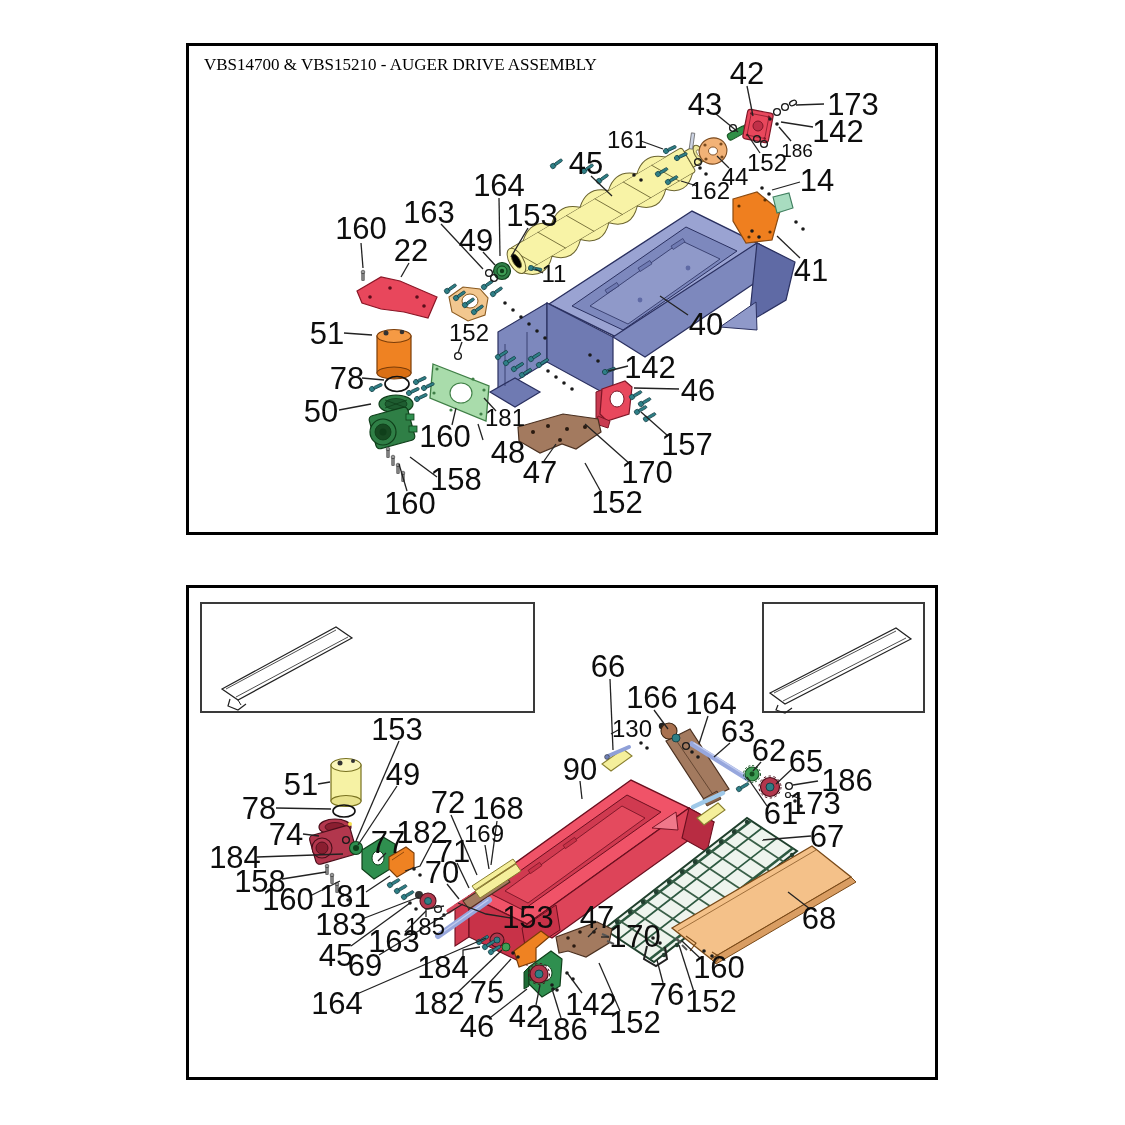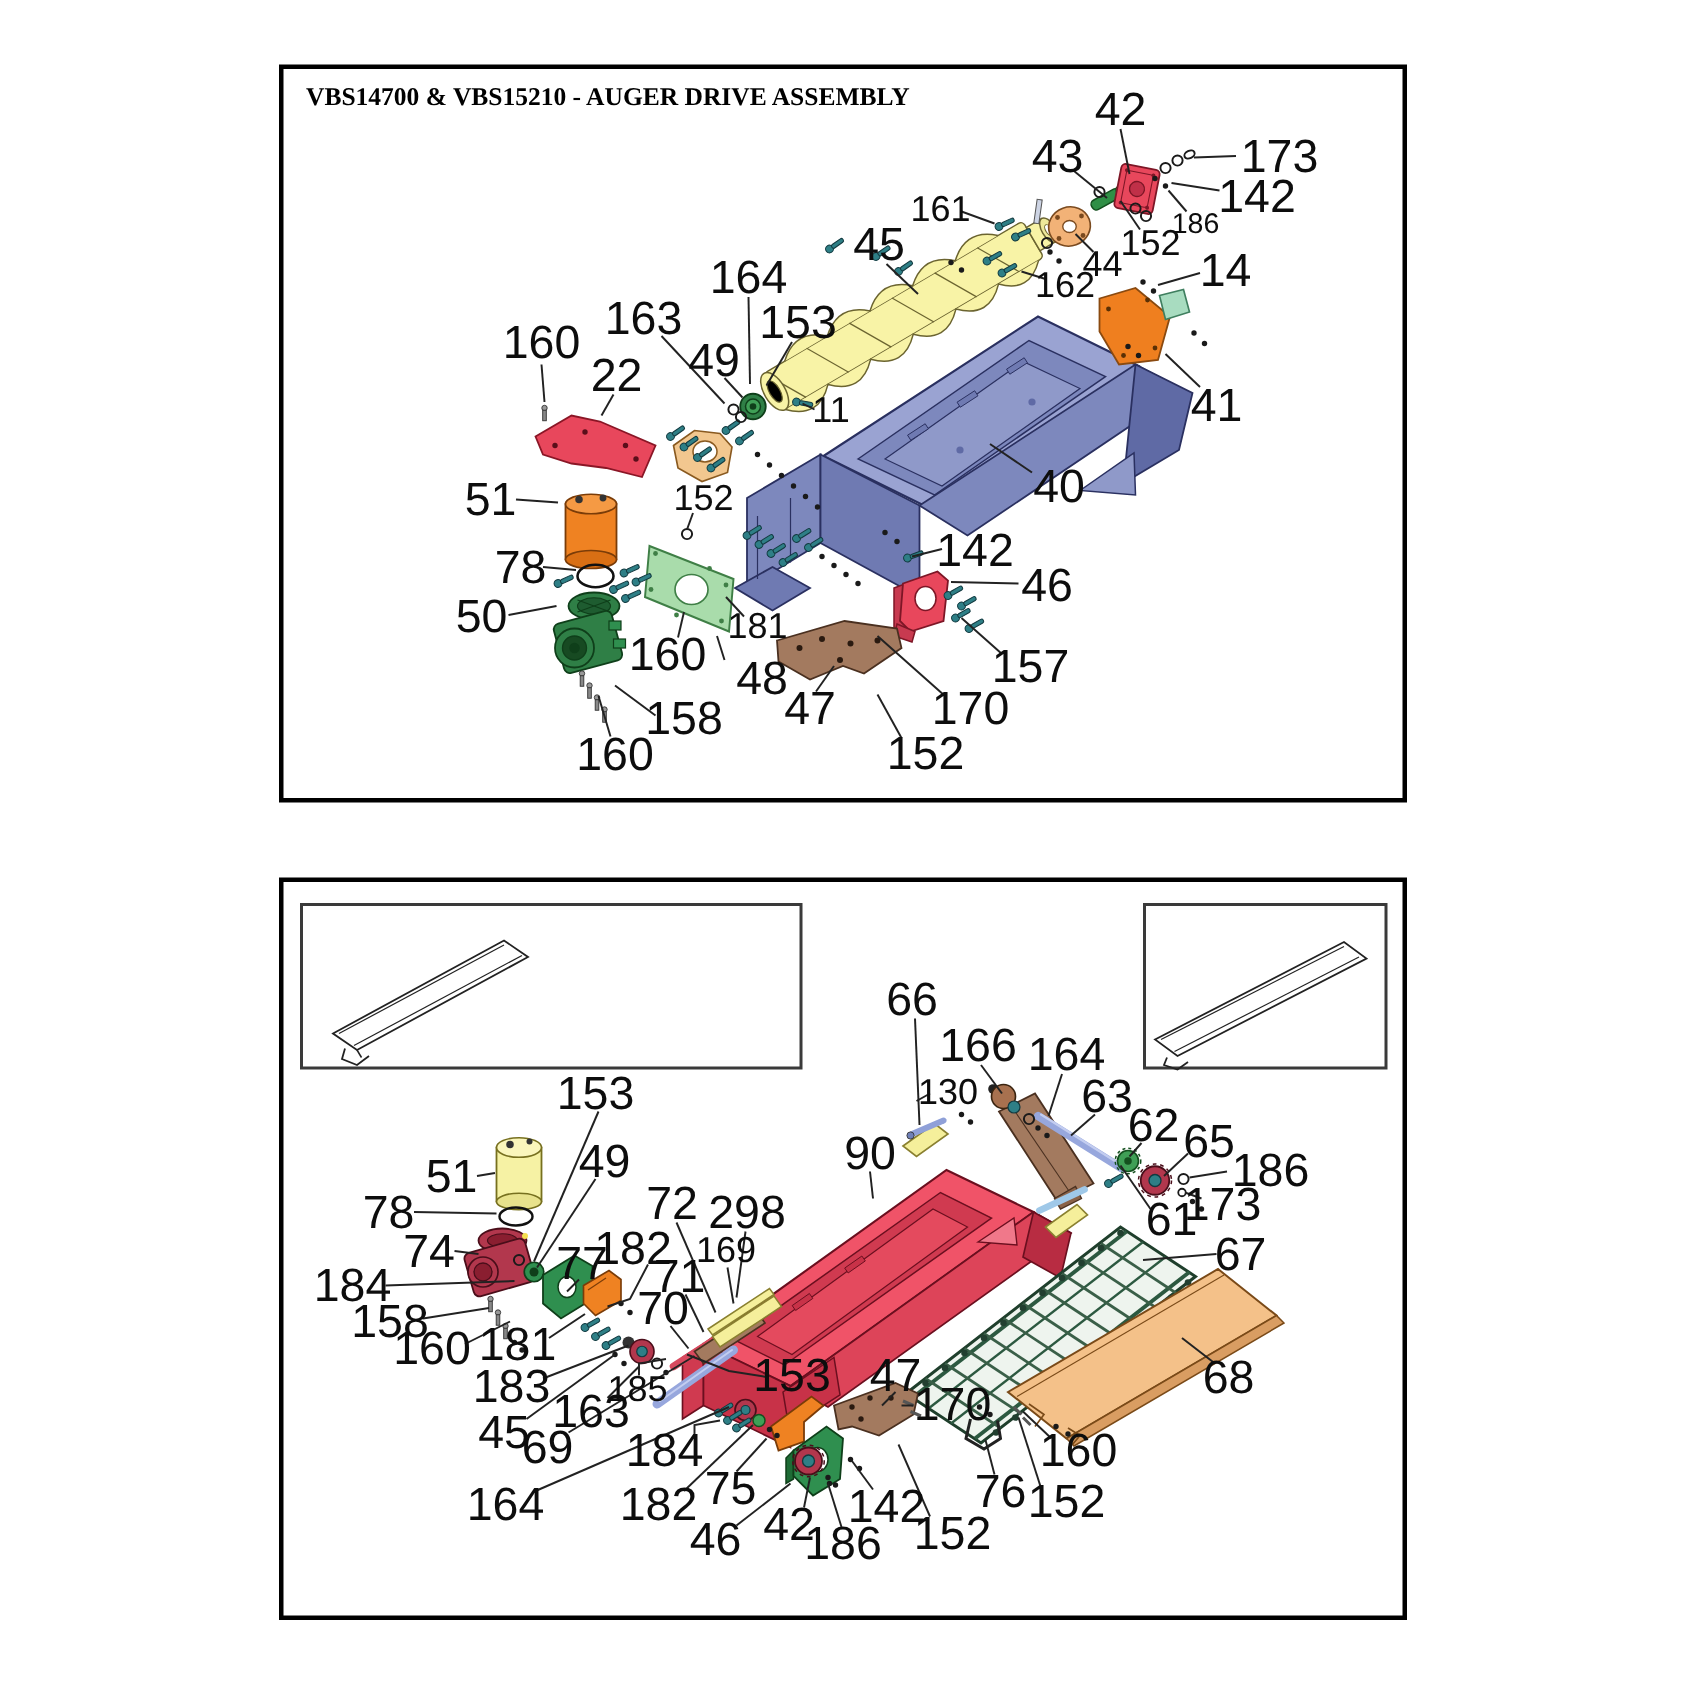--- a/index.html
+++ b/index.html
@@ -6,21 +6,21 @@
   #stage{position:relative;width:1125px;height:1125px;background:#fff;overflow:hidden;
          font-family:"Liberation Sans",sans-serif;}
   .panel{position:absolute;border:3px solid #000;background:#fff;box-sizing:border-box;z-index:1;}
   #panel-top{left:186px;top:43px;width:752px;height:492px;}
   #panel-bottom{left:186px;top:585px;width:752px;height:495px;}
   .inset{position:absolute;border:2px solid #3a3a3a;background:#fff;box-sizing:border-box;z-index:2;}
   #inset-left{left:200px;top:602px;width:335px;height:111px;}
   #inset-right{left:762px;top:602px;width:163px;height:111px;}
   .inset-title{position:absolute;left:8px;top:3px;font-weight:bold;font-size:13px;letter-spacing:-0.2px;
                color:#000;white-space:nowrap;}
-  .panel-title{position:absolute;font-family:"Liberation Serif",serif;font-weight:bold;font-size:17px;
+  .panel-title{position:absolute;font-family:"Liberation Serif",serif;font-weight:normal;font-size:17px;
                color:#000;white-space:nowrap;z-index:6;}
   #title-top{left:204px;top:55px;}
   #title-bottom{left:200px;top:1044px;}
   svg#art{position:absolute;left:0;top:0;z-index:3;}
   .lbl{position:absolute;transform:translate(-50%,-50%);color:#0d0d0d;white-space:nowrap;z-index:5;
        line-height:1;}
   .lg{font-size:31px;}
   .md{font-size:24px;}
   .sm{font-size:19px;}
 </style>
@@ -622,21 +622,21 @@
   <div class="lbl lg" style="left:336px;top:955px">45</div>
   <div class="lbl lg" style="left:394px;top:941px">163</div>
   <div class="lbl md" style="left:425px;top:927px">185</div>
   <div class="lbl lg" style="left:365px;top:965px">69</div>
   <div class="lbl lg" style="left:443px;top:967px">184</div>
   <div class="lbl lg" style="left:337px;top:1003px">164</div>
   <div class="lbl lg" style="left:439px;top:1003px">182</div>
   <div class="lbl lg" style="left:453px;top:851px">71</div>
   <div class="lbl lg" style="left:442px;top:872px">70</div>
   <div class="lbl lg" style="left:448px;top:802px">72</div>
-  <div class="lbl lg" style="left:498px;top:808px">298</div>
+  <div class="lbl lg" style="left:498px;top:808px">168</div>
   <div class="lbl md" style="left:484px;top:834px">169</div>
   <div class="lbl lg" style="left:608px;top:666px">66</div>
   <div class="lbl lg" style="left:652px;top:697px">166</div>
   <div class="lbl lg" style="left:711px;top:703px">164</div>
   <div class="lbl md" style="left:632px;top:729px">130</div>
   <div class="lbl lg" style="left:738px;top:731px">63</div>
   <div class="lbl lg" style="left:769px;top:750px">62</div>
   <div class="lbl lg" style="left:806px;top:761px">65</div>
   <div class="lbl lg" style="left:847px;top:780px">186</div>
   <div class="lbl lg" style="left:815px;top:803px">173</div>

